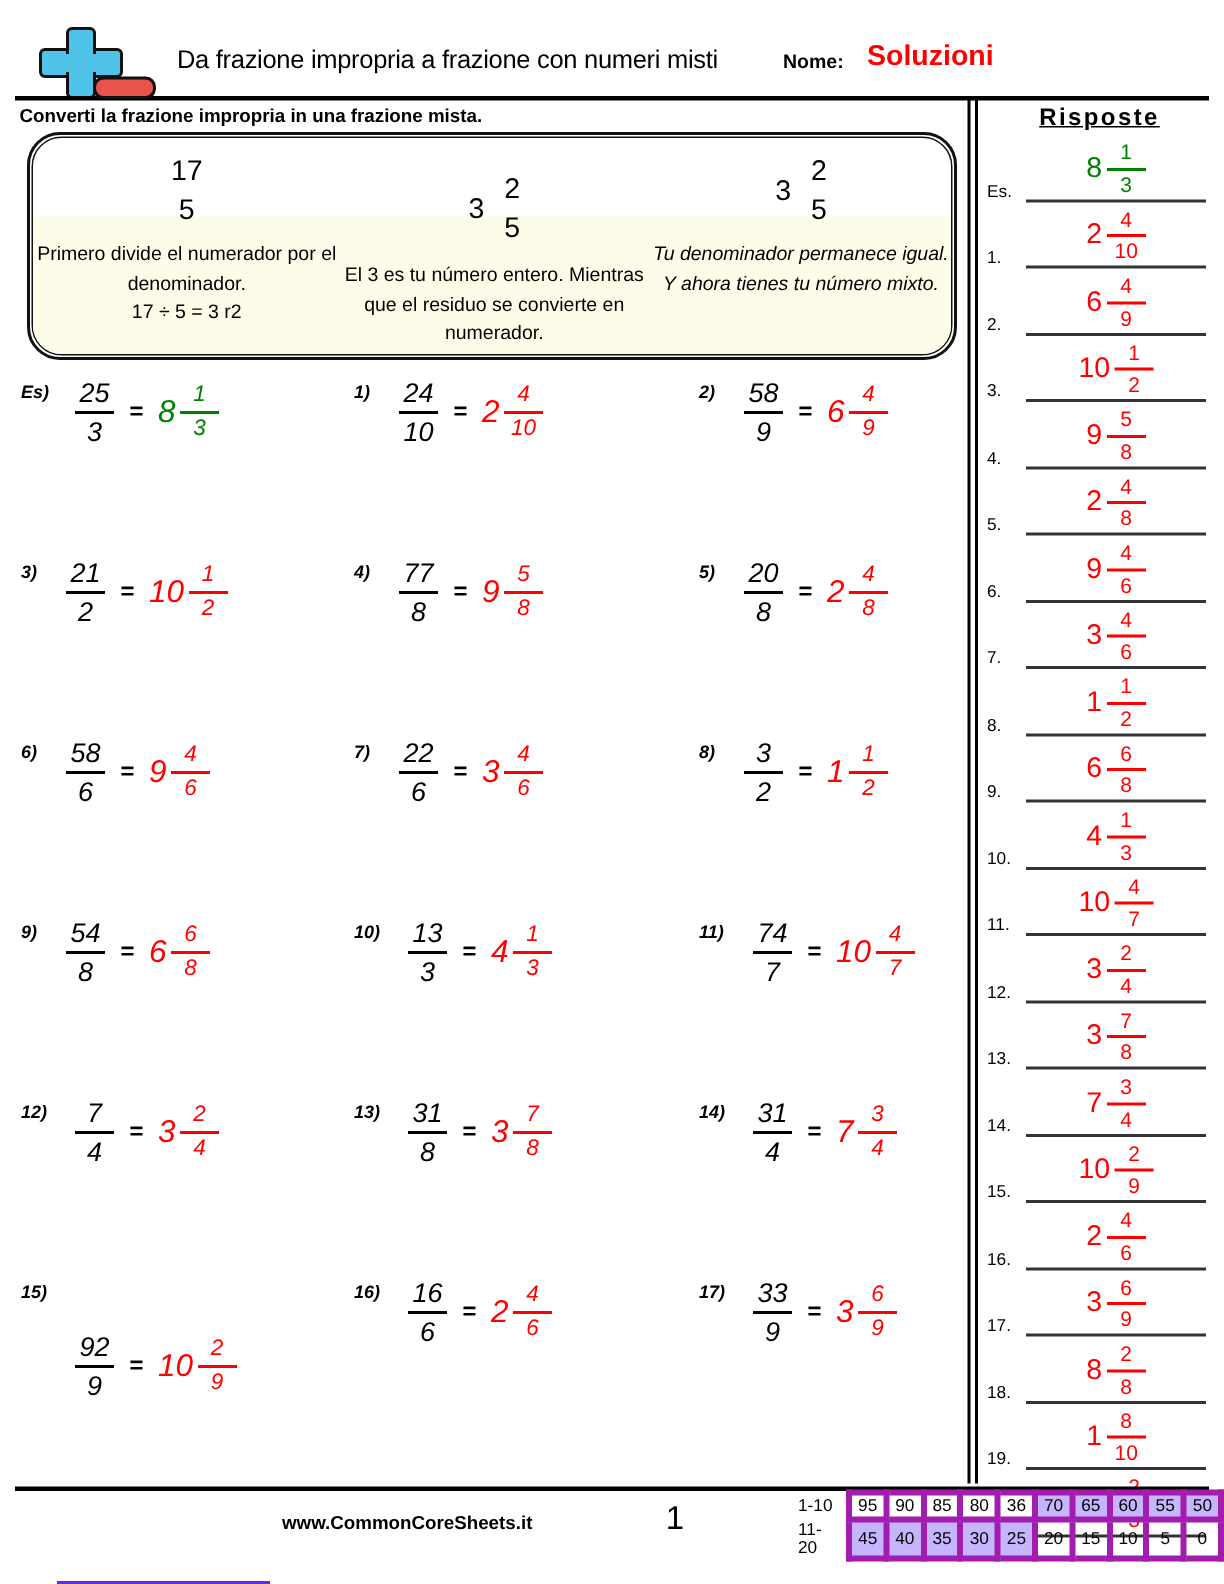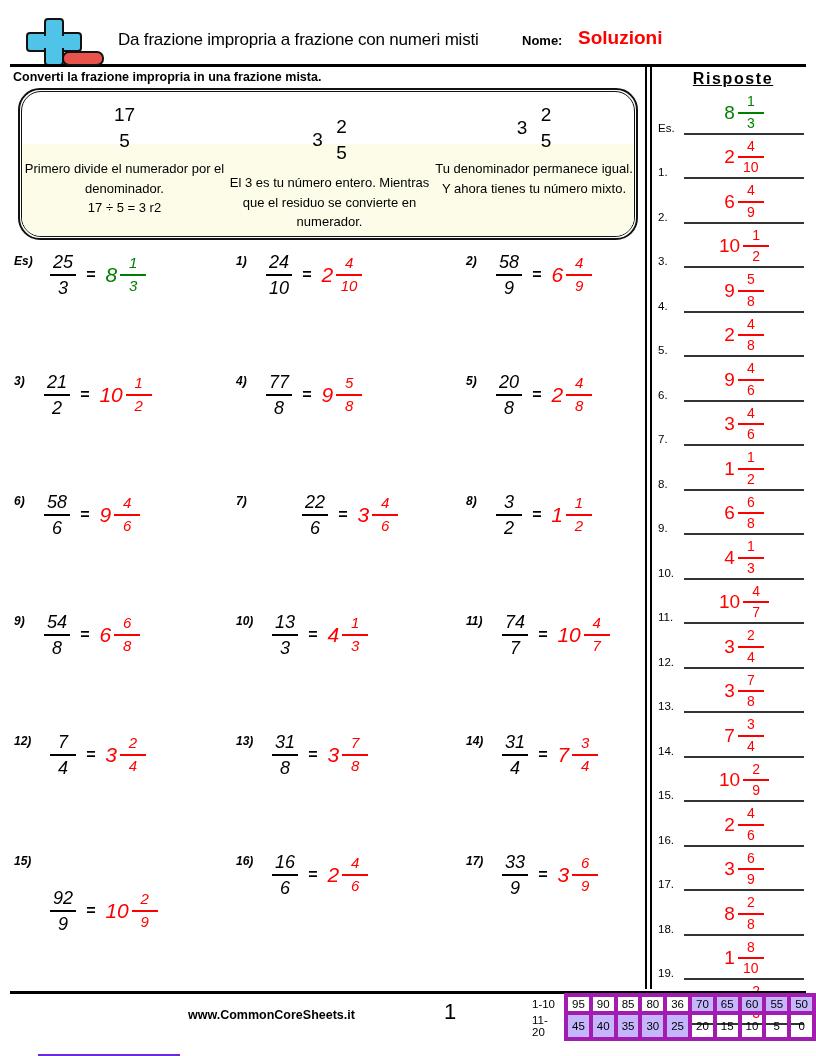--- a/index.html
+++ b/index.html
@@ -201,21 +201,21 @@
   </div>
 
   <div class="ex-cell" style="left:412px; top:10px; width:200px;">
     <div class="ex-mixed">
       <span class="whole">3</span>
       <span class="stack">
         <div>2</div>
         <div>5</div>
       </span>
     </div>
-    <div class="ex-text" style="margin-top:6px;">Tu denominador permanece igual. Y ahora tienes tu número mixto.</div>
+    <div class="ex-text" style="margin-top:6px;font-style:italic;">Tu denominador permanece igual. Y ahora tienes tu número mixto.</div>
   </div>
 </div>
 
 <div id="problems">
     <div class="prow">
       <div class="prob" style="left: 0px;">
         <div class="num">Es)</div>
         <div class="body" style="left: 36px;">
           <span class="frac">
             <span class="n">25</span>
@@ -346,21 +346,21 @@
             <span class="frac">
               <span class="n">4</span>
               <span class="bar"></span>
               <span class="d">6</span>
             </span>
           </span>
         </div>
       </div>
       <div class="prob" style="left: 222px;">
         <div class="num">7)</div>
-        <div class="body" style="left: 30px; margin-left: 36px;">
+        <div class="body" style="left: 30px;">
           <span class="frac">
             <span class="n">22</span>
             <span class="bar"></span>
             <span class="d">6</span>
           </span>
           <span class="eq">=</span>
           <span class="mixed ans-red">
             <span class="whole">3</span>
             <span class="frac">
               <span class="n">4</span>

